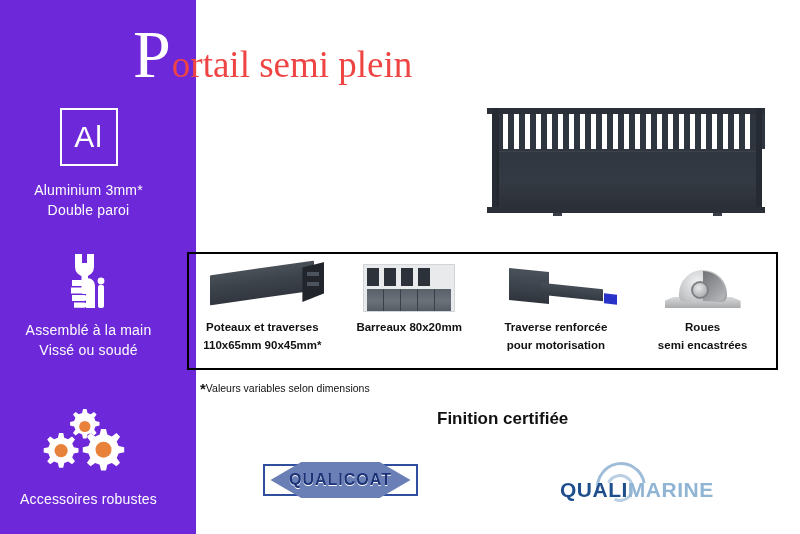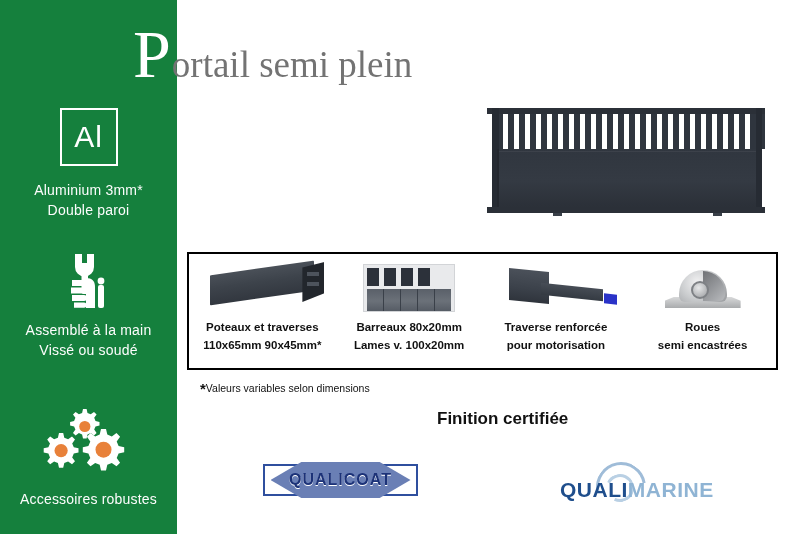--- a/index.html
+++ b/index.html
@@ -13,23 +13,23 @@
     position: relative;
     overflow: hidden;
     font-family: "Liberation Sans", sans-serif;
     background: #ffffff;
   }
 
   
   #sidebar {
     position: absolute;
     left: 0; top: 0;
-    width: 177px;
+    width: 196px;
     height: 534px;
-    background: #15803d;
+    background: #6d28d9;
     color: #ffffff;
     text-align: center;
   }
   .side-block { position: absolute; width: 177px; text-align: center; }
   .side-label {
     font-size: 14px;
     letter-spacing: 0.2px;
     color: #fdfdfd;
     line-height: 20px;
     font-family: "Liberation Sans", sans-serif;
@@ -68,21 +68,21 @@
     font-family: "Liberation Serif", serif;
     font-size: 68px;
     line-height: 64px;
     color: #ffffff;
     font-weight: 400;
   }
   #title-rest {
     font-family: "Liberation Serif", serif;
     font-size: 37px;
     line-height: 46px;
-    color: #737373;
+    color: #ef4444;
     font-weight: 400;
     margin-left: 1px;
   }
 
   
   #gate {
     position: absolute;
     left: 487px; top: 108px;
     width: 278px; height: 110px;
   }
@@ -437,21 +437,20 @@
         <div class="art-bars-bot">
           <div class="lam-seg"></div>
           <div class="lam-seg"></div>
           <div class="lam-seg"></div>
           <div class="lam-seg"></div>
           <div class="lam-seg" style="border-right:none;"></div>
         </div>
       </div>
     </div>
     <div class="comp-l1">Barreaux 80x20mm</div>
-    <div class="comp-l2">Lames v. 100x20mm</div>
   </div>
 
   <div class="comp-cell">
     <div class="comp-art">
       <div class="art-trav-block"></div>
       <div class="art-trav-rail"></div>
       <div class="art-trav-cap"></div>
     </div>
     <div class="comp-l1">Traverse renforcée</div>
     <div class="comp-l2">pour motorisation</div>

